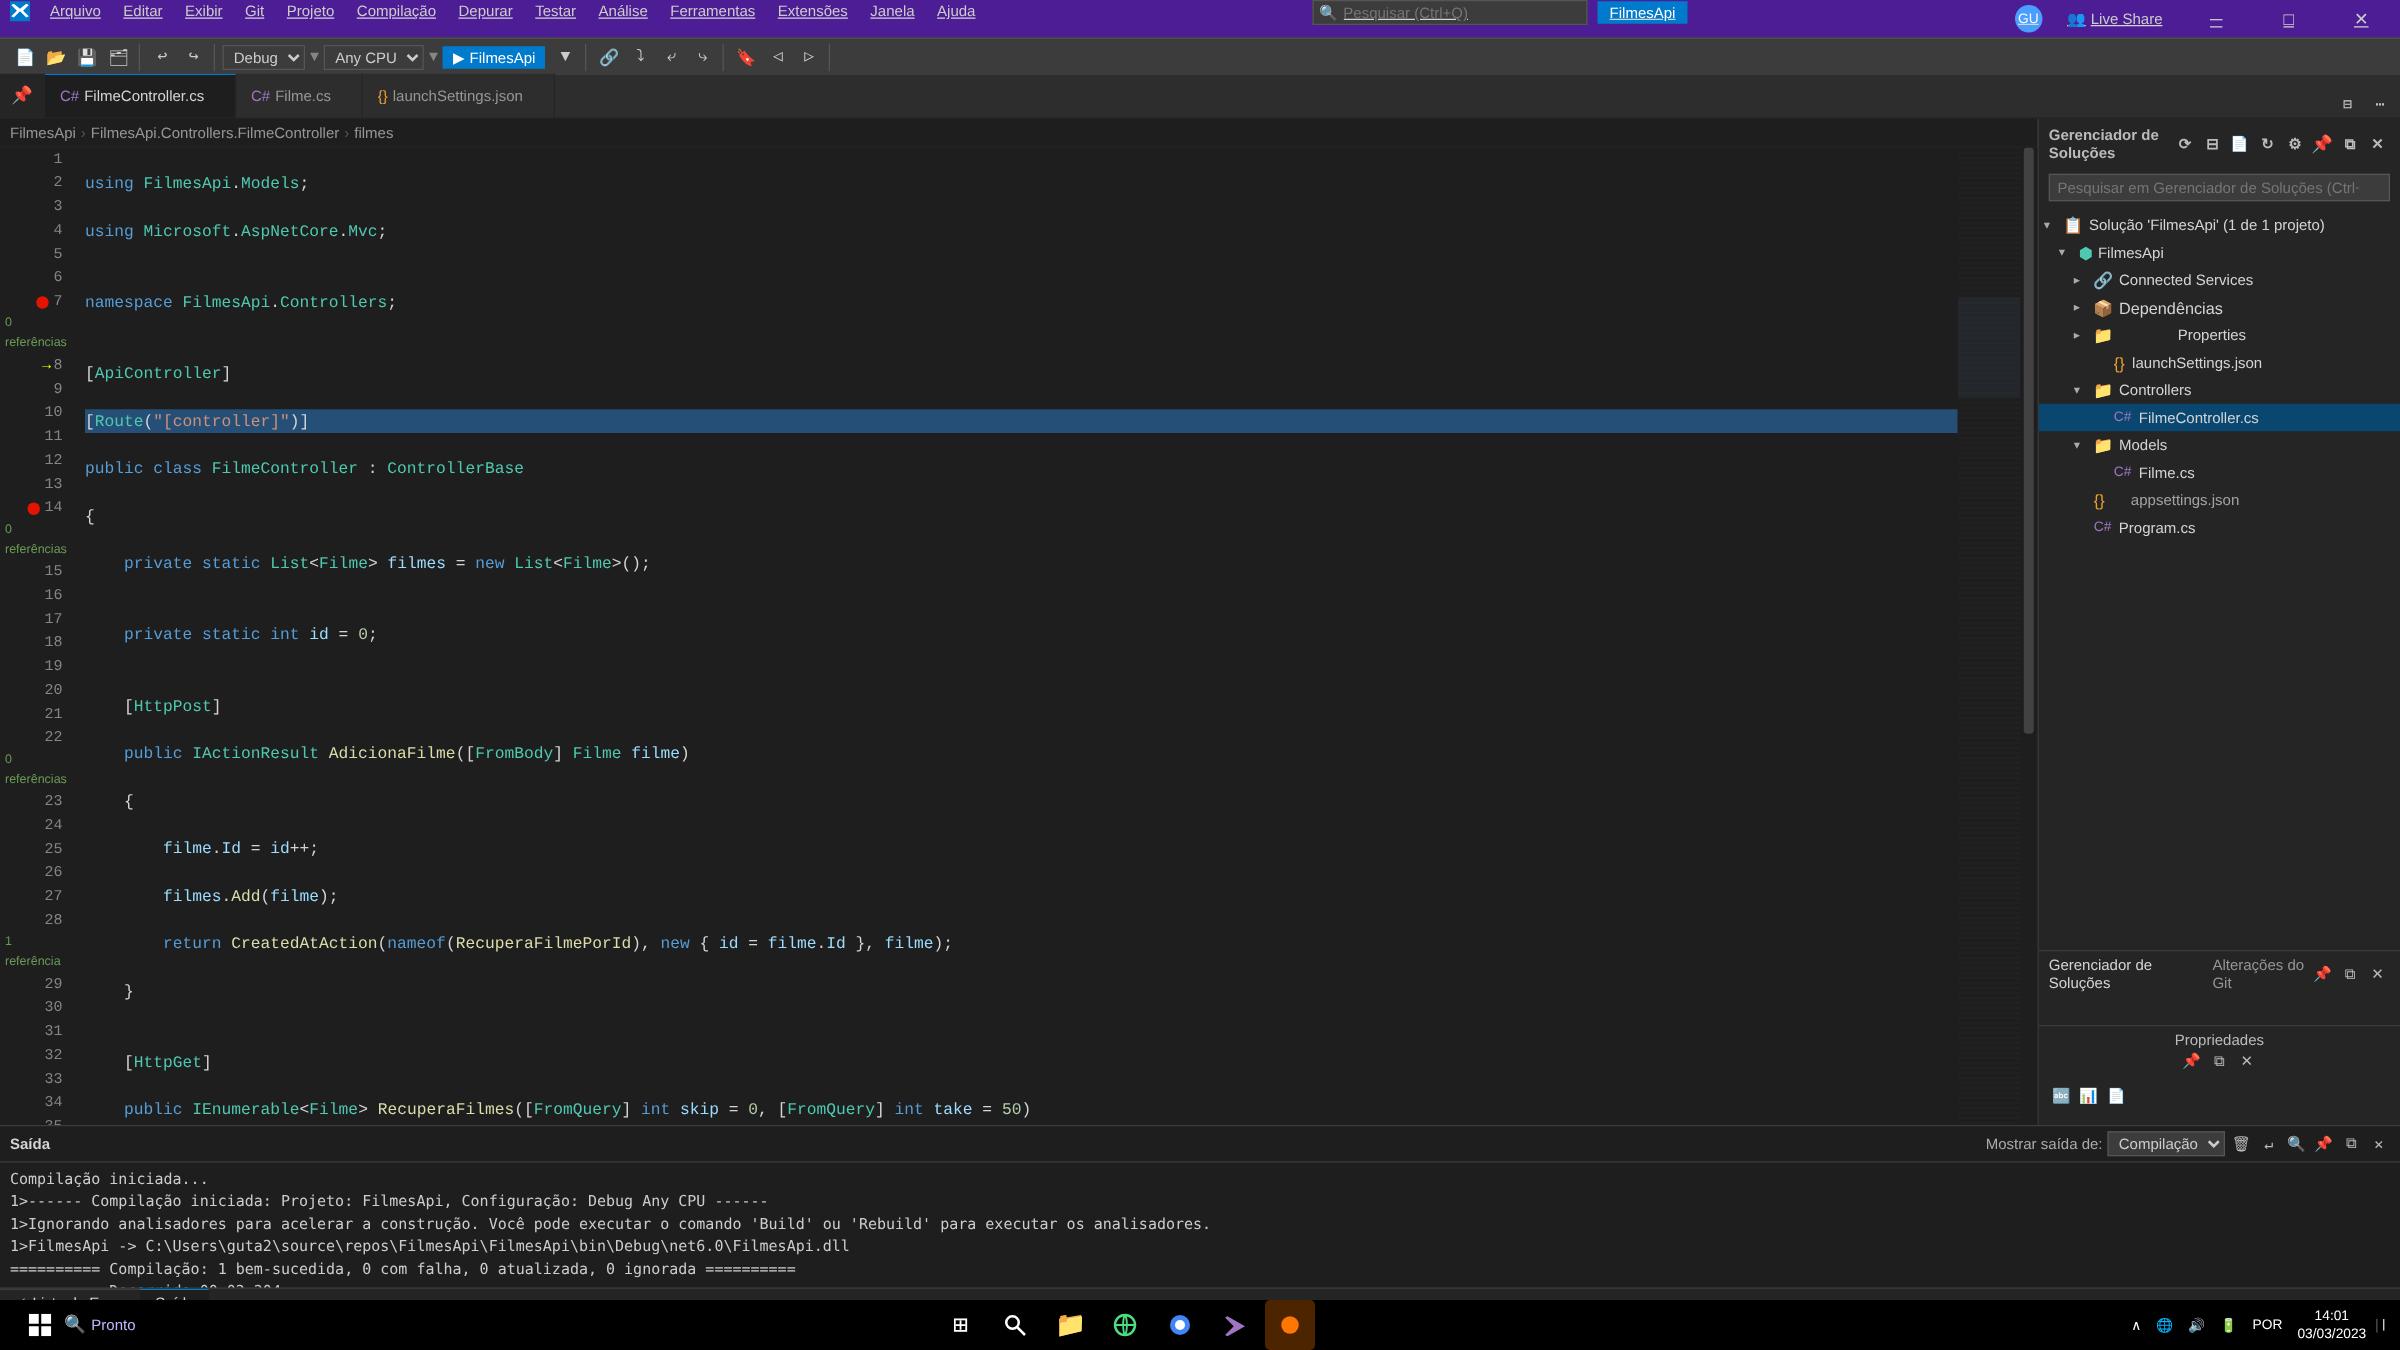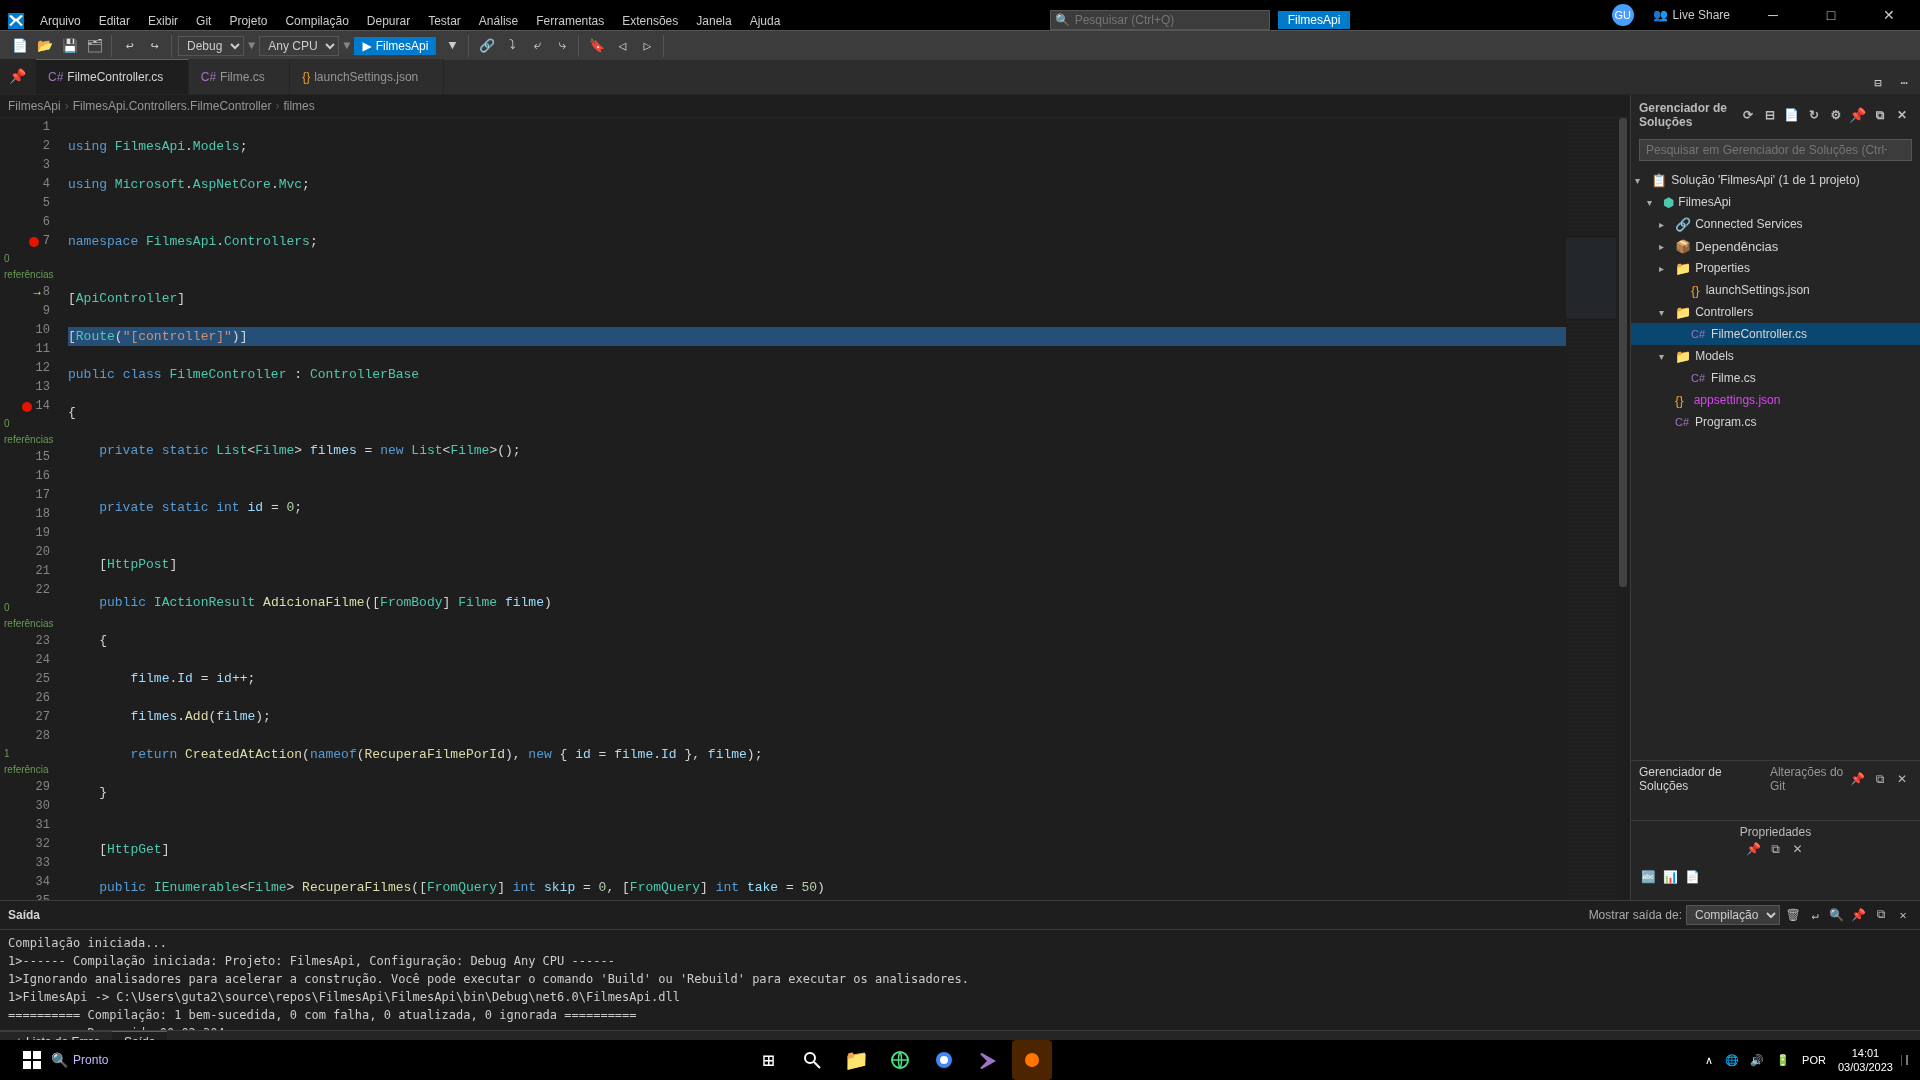--- a/index.html
+++ b/index.html
@@ -1,19 +1,19 @@
 <!DOCTYPE html>
 <html><head>
   <meta charset="utf-8">
   <style>
     * { margin: 0; padding: 0; box-sizing: border-box; }
     body { font-family: 'Consolas', 'Courier New', monospace; background: #1e1e1e; color: #d4d4d4; font-size: 12px; overflow: hidden; width: 1920px; height: 1080px; }
     
     
-    #titlebar { background: #000000; height: 30px; display: flex; align-items: flex-end; justify-content: space-between; padding: 0 8px; }
+    #titlebar { background: #4c1d95; height: 30px; display: flex; align-items: flex-start; justify-content: space-between; padding: 0 8px; text-decoration: underline; }
     #titlebar-left { display: flex; align-items: center; gap: 8px; }
     #titlebar-logo { width: 16px; height: 16px; background: #007acc; display: flex; align-items: center; justify-content: center; font-size: 10px; }
     #titlebar-menus { display: flex; gap: 2px; }
     .menu-item { padding: 2px 8px; color: #cccccc; font-size: 12px; font-family: 'Segoe UI', sans-serif; cursor: pointer; }
     #titlebar-right { display: flex; align-items: center; gap: 12px; }
     #app-name-badge { background: #007acc; color: white; padding: 2px 10px; font-size: 12px; font-family: 'Segoe UI', sans-serif; }
     .titlebar-btn { width: 46px; height: 30px; display: flex; align-items: center; justify-content: center; color: #ccc; font-size: 14px; cursor: pointer; font-family: 'Segoe UI', sans-serif; }
     #live-share-btn { display: flex; align-items: center; gap: 4px; color: #ccc; font-size: 12px; font-family: 'Segoe UI', sans-serif; padding: 0 8px; cursor: pointer; }
     #account-icon { width: 22px; height: 22px; border-radius: 50%; background: #4a9eff; display: flex; align-items: center; justify-content: center; font-size: 11px; color: white; font-family: 'Segoe UI', sans-serif; }
 
@@ -367,21 +367,21 @@
 
       <div class="tree-item" style="padding-left:28px;">
         <span class="tree-arrow">▸</span>
         <span style="color:#e8ab53;">📦</span>
         <span style="font-size:13px;font-family:'Segoe UI',sans-serif;color:#d4d4d4;">Dependências</span>
       </div>
 
       <div class="tree-item" style="padding-left:28px;">
         <span class="tree-arrow">▸</span>
         <span style="color:#e8ab53;">📁</span>
-        <span style="font-size:12px;font-family:'Segoe UI',sans-serif;color:#d4d4d4;">Properties</span>
+        <span style="font-size:12px;font-family:'Segoe UI',sans-serif;color:#d4d4d4;margin-left:47px;">Properties</span>
       </div>
 
       <div class="tree-item" style="padding-left:44px;">
         <span class="tree-arrow" style="visibility:hidden;">▸</span>
         <span style="color:#f0a030;">{}</span>
         <span style="font-size:12px;font-family:'Segoe UI',sans-serif;color:#d4d4d4;margin-left:2px;">launchSettings.json</span>
       </div>
 
       <div class="tree-item" style="padding-left:28px;">
         <span class="tree-arrow">▾</span>
@@ -403,21 +403,21 @@
 
       <div class="tree-item" style="padding-left:44px;">
         <span class="tree-arrow" style="visibility:hidden;">▸</span>
         <span style="color:#a074c4;font-size:11px;">C#</span>
         <span style="font-size:12px;font-family:'Segoe UI',sans-serif;color:#d4d4d4;margin-left:2px;">Filme.cs</span>
       </div>
 
       <div class="tree-item" style="padding-left:28px;">
         <span class="tree-arrow" style="visibility:hidden;">▸</span>
         <span style="color:#f0a030;">{}</span>
-        <span style="font-size:12px;font-family:'Segoe UI',sans-serif;color:#d946ef;margin-left:6px;">appsettings.json</span>
+        <span style="font-size:12px;font-family:'Segoe UI',sans-serif;color:#a3a3a3;margin-left:17px;">appsettings.json</span>
       </div>
 
       <div class="tree-item" style="padding-left:28px;">
         <span class="tree-arrow" style="visibility:hidden;">▸</span>
         <span style="color:#a074c4;font-size:11px;">C#</span>
         <span style="font-size:12px;font-family:'Segoe UI',sans-serif;color:#d4d4d4;margin-left:2px;">Program.cs</span>
       </div>
     </div>
 
     <div id="se-bottom">

